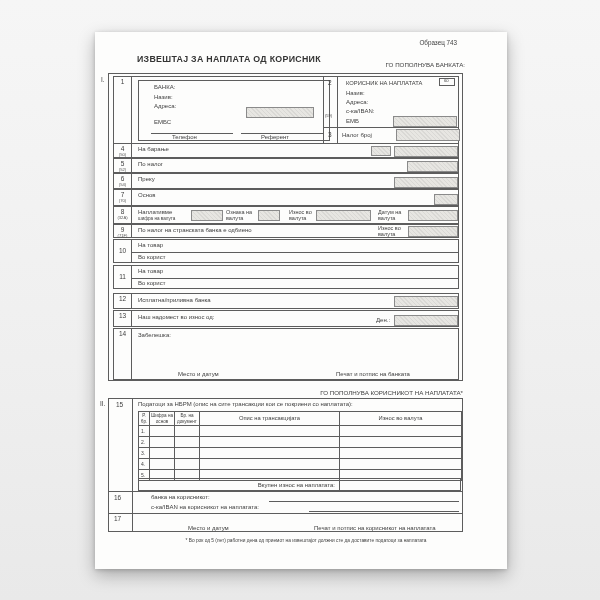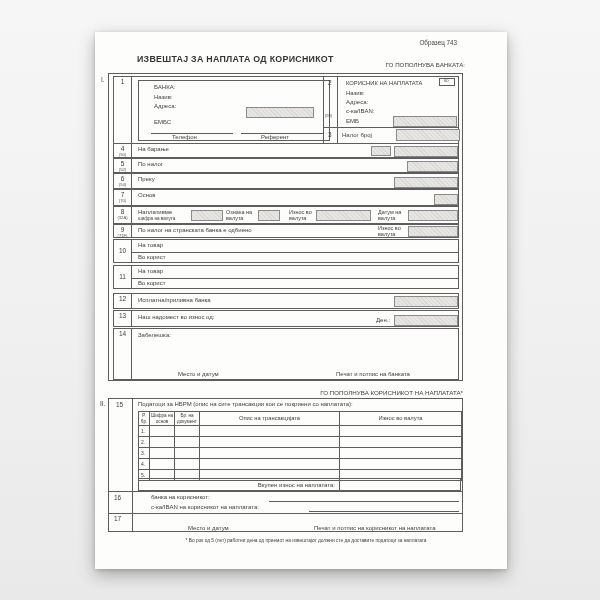--- a/index.html
+++ b/index.html
@@ -30,21 +30,21 @@
   .vline{position:absolute;border-left:1px solid #5d5d5d;width:0;}
   .hline{position:absolute;border-top:1px solid #5d5d5d;height:0;}
 </style>
 </head>
 <body>
 
 <div class="canvas">
  <div class="sheet">
 
   <div class="lbl" style="top:7px;right:50px;font-size:6.3px;">Образец 743</div>
-  <div class="title" style="left:42px;top:22px;">ИЗВЕШТАЈ ЗА НАПЛАТА ОД КОРИСНИКОТ</div>
+  <div class="title" style="left:42px;top:22px;">ИЗВЕШТАЈ ЗА НАПЛАТА ОД КОРИСНИК</div>
   <div class="note" style="top:29px;right:42px;">ГО ПОПОЛНУВА БАНКАТА:</div>
   <div class="lbl" style="left:6px;top:44px;font-size:6.5px;">I.</div>
 
   <div class="bx" style="left:13px;top:41px;width:355px;height:308px;">
 
     <div class="row" style="top:2px;height:68px;">
       <div class="num">
             <span class="n">1</span>
           </div>
 

